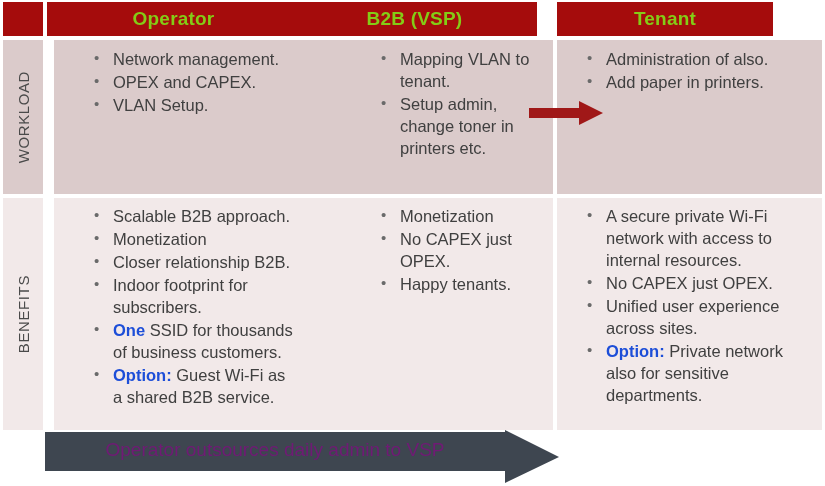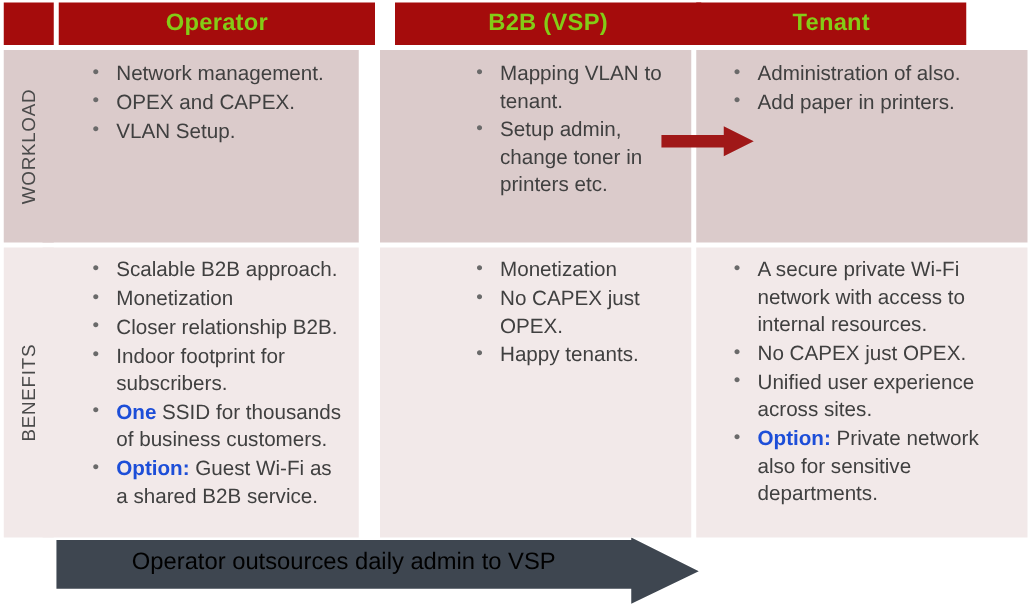--- a/index.html
+++ b/index.html
@@ -38,40 +38,40 @@
     color: #84cc16;
     font-size: 19px;
     font-weight: bold;
     display: flex;
     align-items: center;
     justify-content: center;
     letter-spacing: 0.2px;
   }
   .hdr-corner { left: 3px;   width: 40px;  }
   .hdr-op     { left: 47px;  width: 253px; }
-  .hdr-b2b    { left: 316px; width: 245px; }
+  .hdr-b2b    { left: 292px; width: 245px; }
   .hdr-ten    { left: 557px; width: 216px; }
 
   
   .row {
     position: absolute;
     left: 0;
     width: 825px;
   }
   .row-workload { top: 40px;  height: 154px; }
   .row-benefits { top: 198px; height: 232px; }
 
   .cell {
     position: absolute;
     top: 0;
     height: 100%;
     box-sizing: border-box;
   }
   .c-label { left: 3px;   width: 40px;  }
-  .c-op    { left: 34px;  width: 253px; padding-left: 10px; }
+  .c-op    { left: 54px;  width: 253px; padding-left: 10px; }
   .c-b2b   { left: 304px; width: 249px; padding-left: 47px; }
   .c-ten   { left: 557px; width: 265px; }
 
   .row-workload .cell { background: #dbcbcb; }
   .row-benefits .cell { background: #f2e9e9; }
 
   
   .side-label {
     display: flex;
     align-items: center;
@@ -133,21 +133,21 @@
   }
   .banner-arrow svg { display: block; }
   .banner-text {
     position: absolute;
     left: 45px;
     top: 430px;
     width: 460px;
     height: 40px;
     line-height: 40px;
     text-align: center;
-    color: #000000;
+    color: #701a75;
     font-size: 19px;
     z-index: 7;
     pointer-events: none;
     white-space: nowrap;
   }
 </style>
 </head>
 <body>
 
 <div id="diagram">

